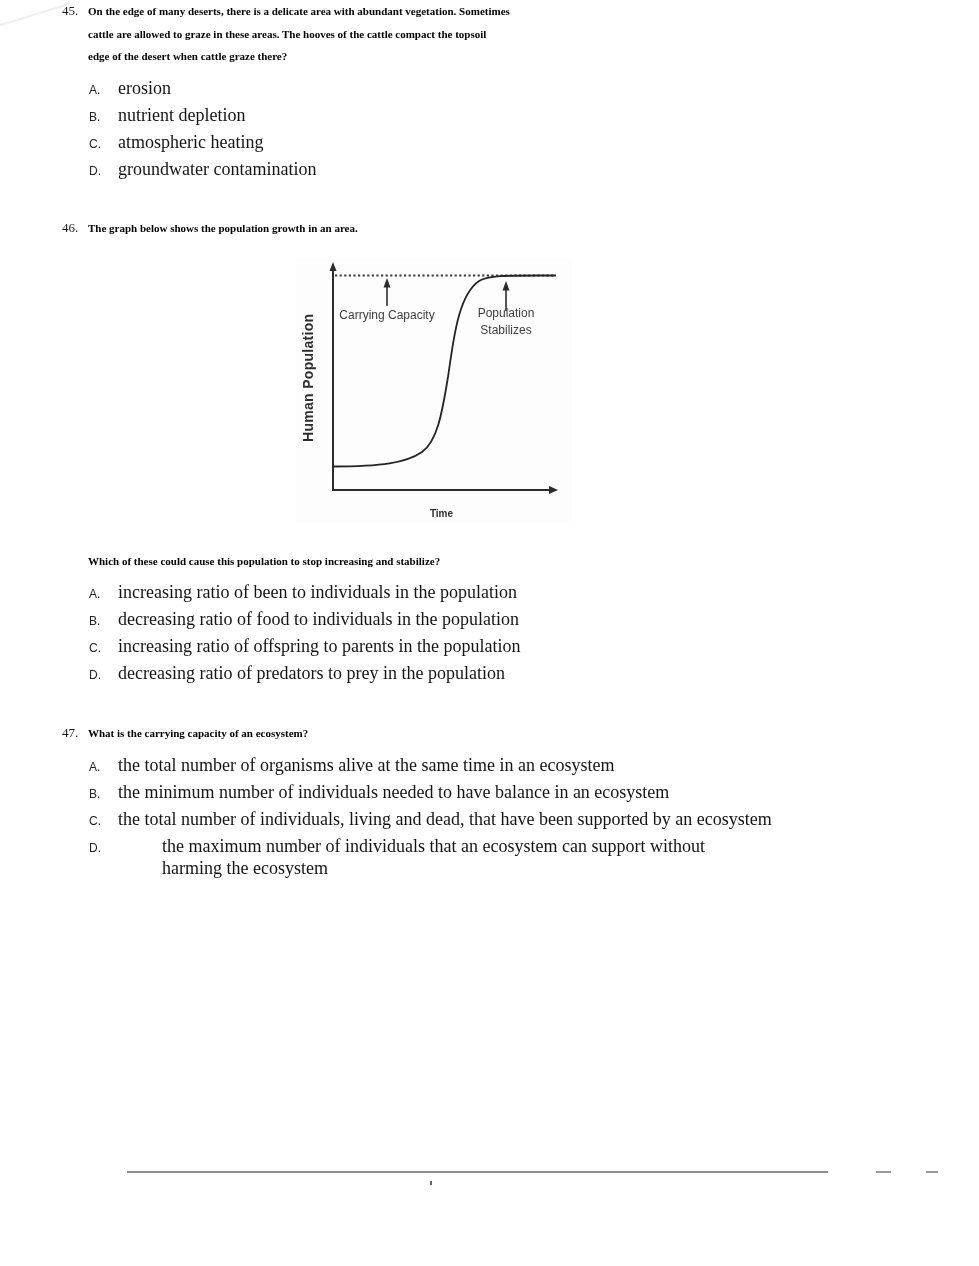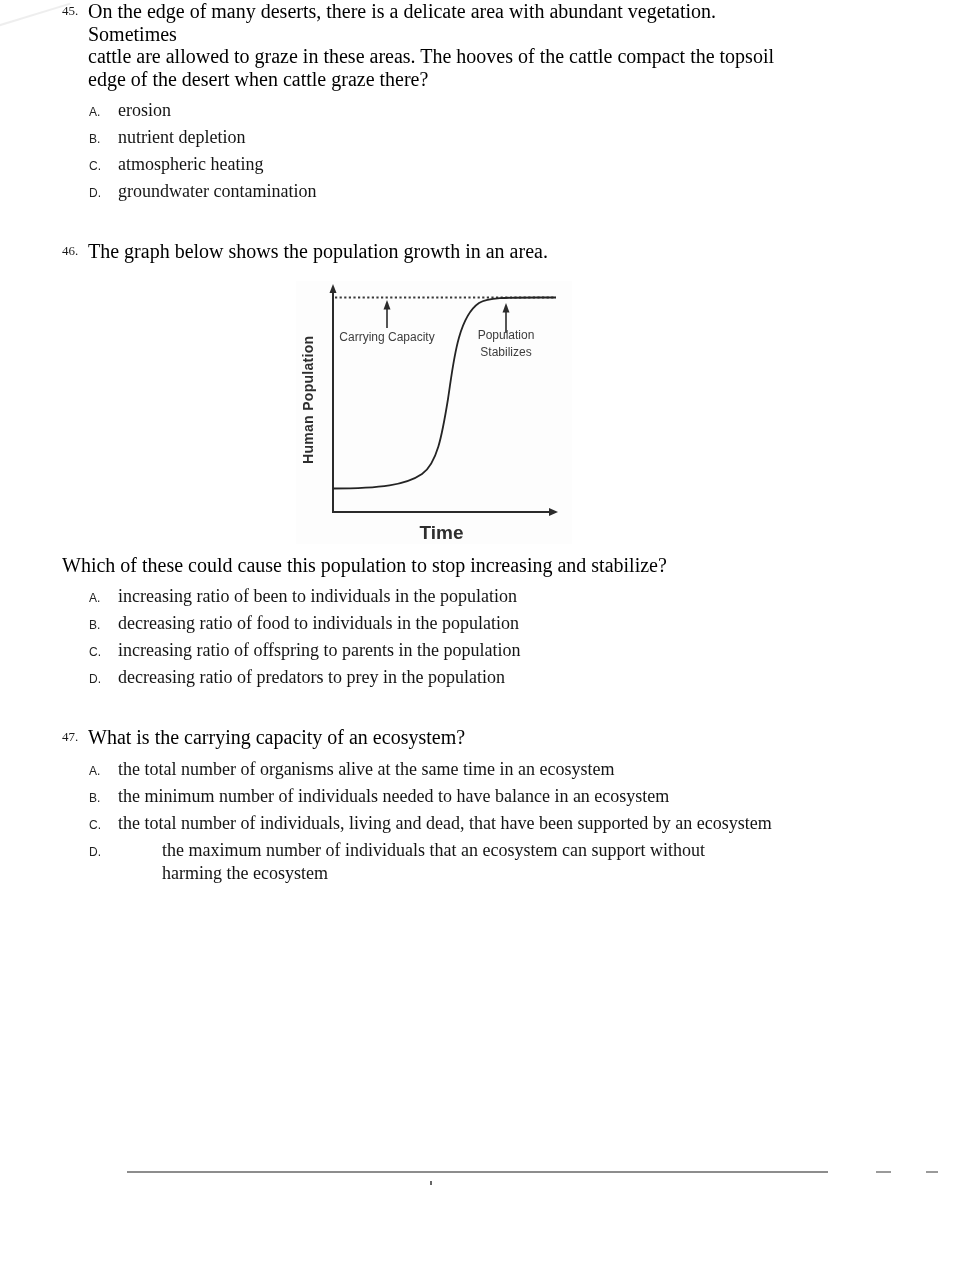--- a/index.html
+++ b/index.html
@@ -14,38 +14,38 @@
   .content { }
 
   
   .q-row { display:flex; padding-left:62px; }
   .q-num {
     flex:none; width:26px;
     font-size:13px; line-height:22.5px;
     color:#1a1a1a;
   }
   .q-prompt {
-    font-weight:normal; font-size:20px; line-height:22.5px;
+    font-weight:bold; font-size:11px; line-height:22.5px;
     color:#000; width:705px;
   }
 
   
   .options { margin:9px 0 0 89px; padding:0; list-style:none; }
   .option { display:flex; align-items:baseline; margin-bottom:4.5px; }
   .opt-letter {
     flex:none; width:29px;
     font-family:"Liberation Sans", sans-serif;
     font-size:12px; color:#222;
   }
   .opt-text { font-size:18px; line-height:22.5px; color:#141414; }
   .opt-text.narrow { max-width:600px;margin-left:44px; }
 
   
   .sec-q46 { margin-top:37px; }
-  .sub-q   { margin-top:10px;flex-direction:column; }
+  .sub-q   { margin-top:28px; }
   .sub-q .q-prompt, .sec-q46 .q-prompt, .sec-q47 .q-prompt { width:705px; }
   .sub-options { margin-top:8.5px; }
   .sec-q47 { margin-top:37.5px; }
   .q47-options { margin-top:9.5px; }
 
   
   .figure {
     position:relative;
     width:276px; height:263px;
     margin:19px 0 0 296px;
@@ -63,24 +63,24 @@
   .fig-ps { left:158px; top:46px; width:104px; }
   .fig-ylabel {
     position:absolute; left:2px; top:16px; height:206px; width:20px;
     writing-mode:vertical-rl; transform:rotate(180deg);
     display:flex; align-items:center; justify-content:center;
     font-family:"Liberation Sans", sans-serif;
     font-weight:bold; font-size:14px; color:#2e2e2e;
     letter-spacing:0.3px;
   }
   .fig-xlabel {
-    position:absolute; left:37px; top:241px; width:217px;
+    position:absolute; left:37px; top:249px; width:217px;
     text-align:center;
     font-family:"Liberation Sans", sans-serif;
-    font-weight:bold; font-size:19px; color:#2e2e2e;
+    font-weight:bold; font-size:10px; color:#2e2e2e;
   }
 
   
   .footer-rule  { position:absolute; left:127px; top:1171px; width:701px; height:2px; background:#8d8d8d; }
   .footer-dash-1{ position:absolute; left:876px; top:1171px; width:15px; height:2px; background:#9a9a9a; }
   .footer-dash-2{ position:absolute; left:926px; top:1171px; width:12px; height:2px; background:#9a9a9a; }
   .footer-speck { position:absolute; left:430px; top:1181px; width:2px; height:4px; background:#666; }
   .corner-artifact {
     position:absolute; left:-6px; top:14px; width:78px; height:2px;
     background:#ececec; transform:rotate(-17deg); opacity:.9;

